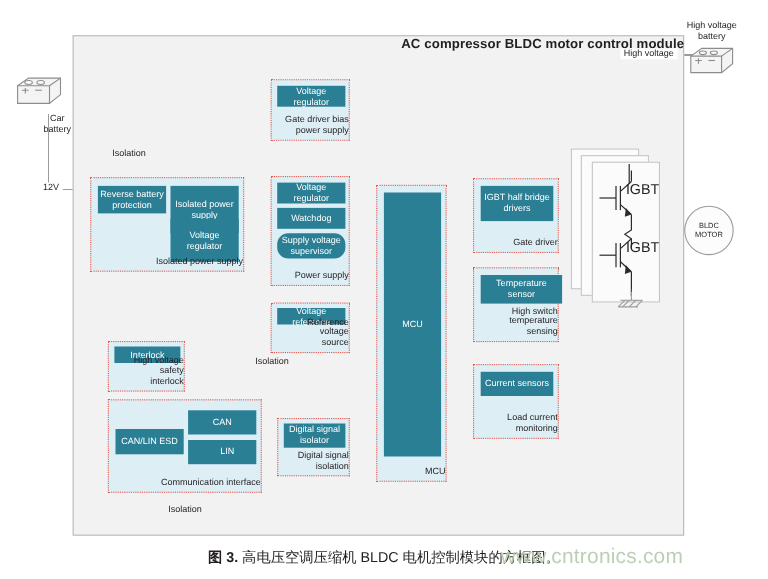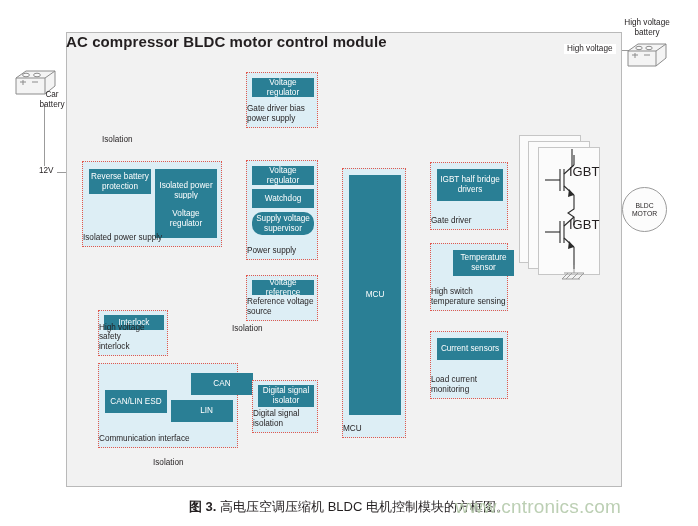--- a/index.html
+++ b/index.html
@@ -4,27 +4,27 @@
 <style>
   html,body{margin:0;padding:0;background:#ffffff;}
   body{width:698px;height:526px;position:relative;overflow:hidden;
        font-family:"Liberation Sans","DejaVu Sans",sans-serif;color:#231f20;}
 
   #stage{position:absolute;left:0;top:0;width:698px;height:526px;}
 
   
   .module-frame{position:absolute;left:66px;top:32px;width:556px;height:455px;
       background:#f2f2f2;border:1px solid #b9b9b9;box-sizing:border-box;}
-  .module-title{position:absolute;left:66px;top:33px;width:556px;text-align:left;
-      font-size:15px;font-weight:bold;color:#231f20;letter-spacing:.1px;}
+  .module-title{position:absolute;left:66px;top:33px;width:556px;text-align:right;
+      font-size:12px;font-weight:bold;color:#231f20;letter-spacing:.1px;}
 
   
   .grp{position:absolute;box-sizing:border-box;background:#ddeef5;
        border:1.2px dotted #e2584d;}
-  .grp .cap{position:absolute;left:0;right:0;bottom:4px;text-align:left;
+  .grp .cap{position:absolute;left:12px;right:0;bottom:4px;text-align:right;
        font-size:8.2px;color:#231f20;line-height:9.5px;}
 
   
   .blk{position:absolute;box-sizing:border-box;background:#2a7f95;
        color:#ffffff;font-size:8.2px;line-height:9.6px;
        display:flex;align-items:center;justify-content:center;text-align:center;
        padding:1px 2px;}
 
   
   .lbl{position:absolute;font-size:8.2px;color:#231f20;line-height:10px;
@@ -121,21 +121,21 @@
       <path d="M6 12 L35 12 L35 28" fill="none"></path>
       <path d="M35 12 L45 5" fill="none"></path>
       <ellipse cx="16" cy="9" rx="3.4" ry="1.8" fill="#fafafa"></ellipse>
       <ellipse cx="27" cy="9" rx="3.4" ry="1.8" fill="#fafafa"></ellipse>
     </g>
     <g stroke="#8c8c8c" stroke-width="1" fill="none">
       <path d="M10 16 L16 16 M13 14 L13 19"></path>
       <path d="M22 16 L28 16"></path>
     </g>
   </svg>
-  <div class="lbl onwhite plain" style="left:29px;top:90px;text-align:center;width:46px;">
+  <div class="lbl onwhite plain" style="left:29px;top:103px;text-align:center;width:46px;">
     <div>Car</div>
     <div>battery</div>
   </div>
   <div class="lbl onwhite" style="left:36px;top:166px;">12V</div>
 
   <div class="lbl onwhite plain" style="left:608px;top:18px;width:78px;text-align:center;">
     <div>High voltage</div>
     <div>battery</div>
   </div>
   <svg style="position:absolute;left:624px;top:40px;" width="48" height="32">
@@ -210,21 +210,21 @@
   <div class="grp" style="left:98px;top:310px;width:70px;height:46px;">
     <div class="blk" style="left:5px;top:4px;width:60px;height:15px;">Interlock</div>
     <div class="cap">
       <div>High voltage safety</div>
       <div>interlock</div>
     </div>
   </div>
 
   <div class="grp" style="left:98px;top:363px;width:140px;height:85px;">
     <div class="blk" style="left:6px;top:26px;width:62px;height:23px;">CAN/LIN ESD</div>
-    <div class="blk" style="left:72px;top:9px;width:62px;height:22px;margin-left:20px;">CAN</div>
+    <div class="blk" style="left:72px;top:9px;width:62px;height:22px;">CAN</div>
     <div class="blk" style="left:72px;top:36px;width:62px;height:22px;padding-left:11px;">LIN</div>
     <div class="cap">Communication interface</div>
   </div>
 
   <div class="grp" style="left:252px;top:380px;width:66px;height:53px;">
     <div class="blk" style="left:5px;top:4px;width:56px;height:22px;">
       <div>
         <div>Digital signal</div>
         <div>isolator</div>
       </div>
@@ -244,21 +244,21 @@
     <div class="blk" style="left:6px;top:6px;width:66px;height:32px;">
       <div>
         <div>IGBT half bridge</div>
         <div>drivers</div>
       </div>
     </div>
     <div class="cap">Gate driver</div>
   </div>
 
   <div class="grp" style="left:430px;top:243px;width:78px;height:68px;">
-    <div class="blk" style="left:22px;top:6px;width:61px;height:26px;">
+    <div class="blk" style="left:6px;top:6px;width:74px;height:26px;">
       <div>
         <div>Temperature</div>
         <div>sensor</div>
       </div>
     </div>
     <div class="cap">
       <div>High switch</div>
       <div>temperature sensing</div>
     </div>
   </div>

